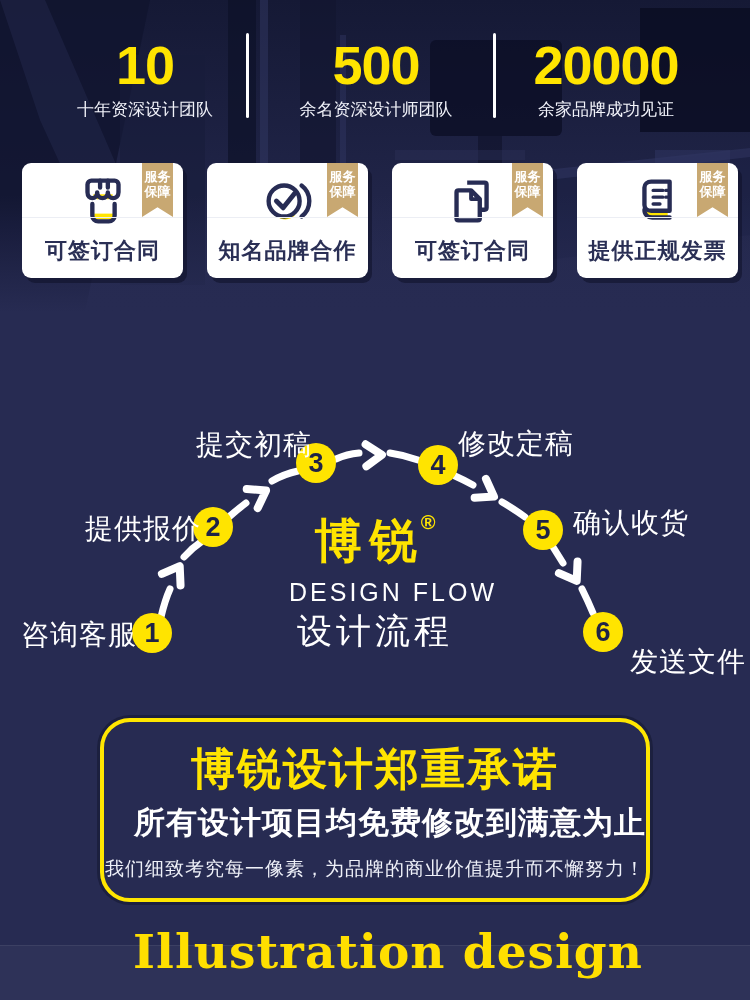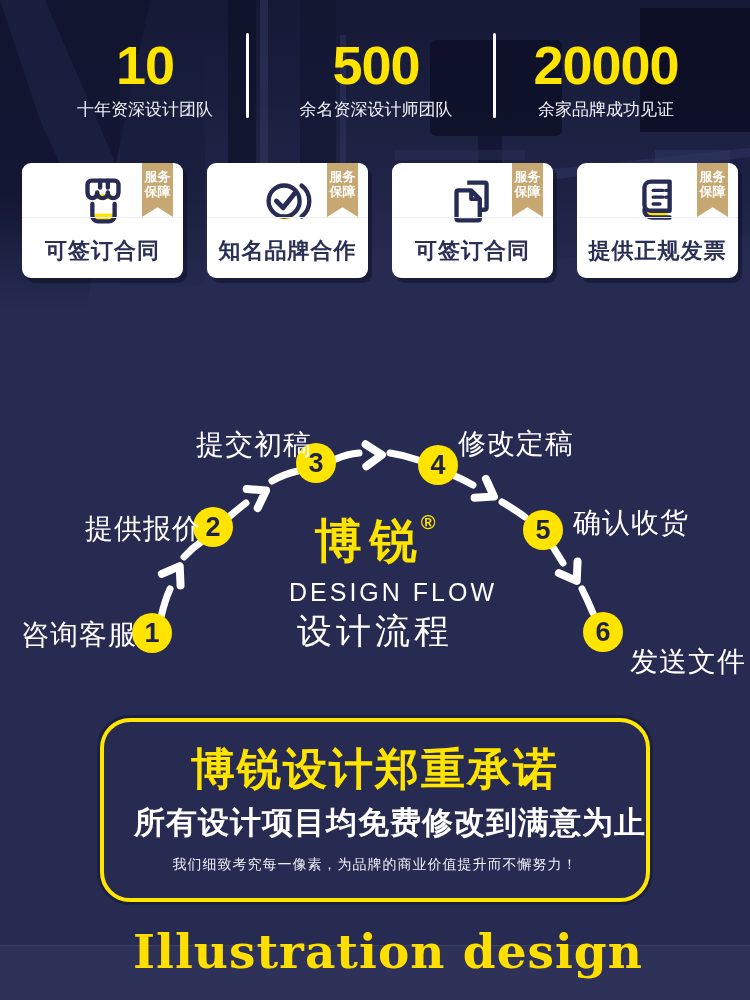--- a/index.html
+++ b/index.html
@@ -65,21 +65,21 @@
   .promise{
     left:100px;top:718px;width:550px;height:184px;box-sizing:border-box;
     border:4px solid #ffe600;border-radius:30px;
     box-shadow:0 0 0 3px rgba(10,12,30,0.35);
   }
   .promise-title{position:absolute;left:0;right:0;top:18px;text-align:center;
     color:#ffe400;font-size:44px;font-weight:800;letter-spacing:2px;}
   .promise-main{position:absolute;left:0;right:0;top:80px;text-align:right;
     color:#ffffff;font-size:31px;font-weight:700;letter-spacing:1px;}
   .promise-sub{position:absolute;left:0;right:0;top:134px;text-align:center;
-    color:#eef0f8;font-size:14px;letter-spacing:1px;}
+    color:#eef0f8;font-size:19px;letter-spacing:1px;}
 
   
   .footer-band{left:0;top:945px;width:750px;height:55px;
     background:rgba(255,255,255,0.035);border-top:1px solid rgba(255,255,255,0.07);}
   .footer-text{
     left:0;right:0;top:924px;text-align:center;transform:translateX(13px);
     font-family:"DejaVu Serif","Liberation Serif",serif;
     color:#ffdf00;font-size:47px;font-weight:700;letter-spacing:1px;
   }
 </style>

